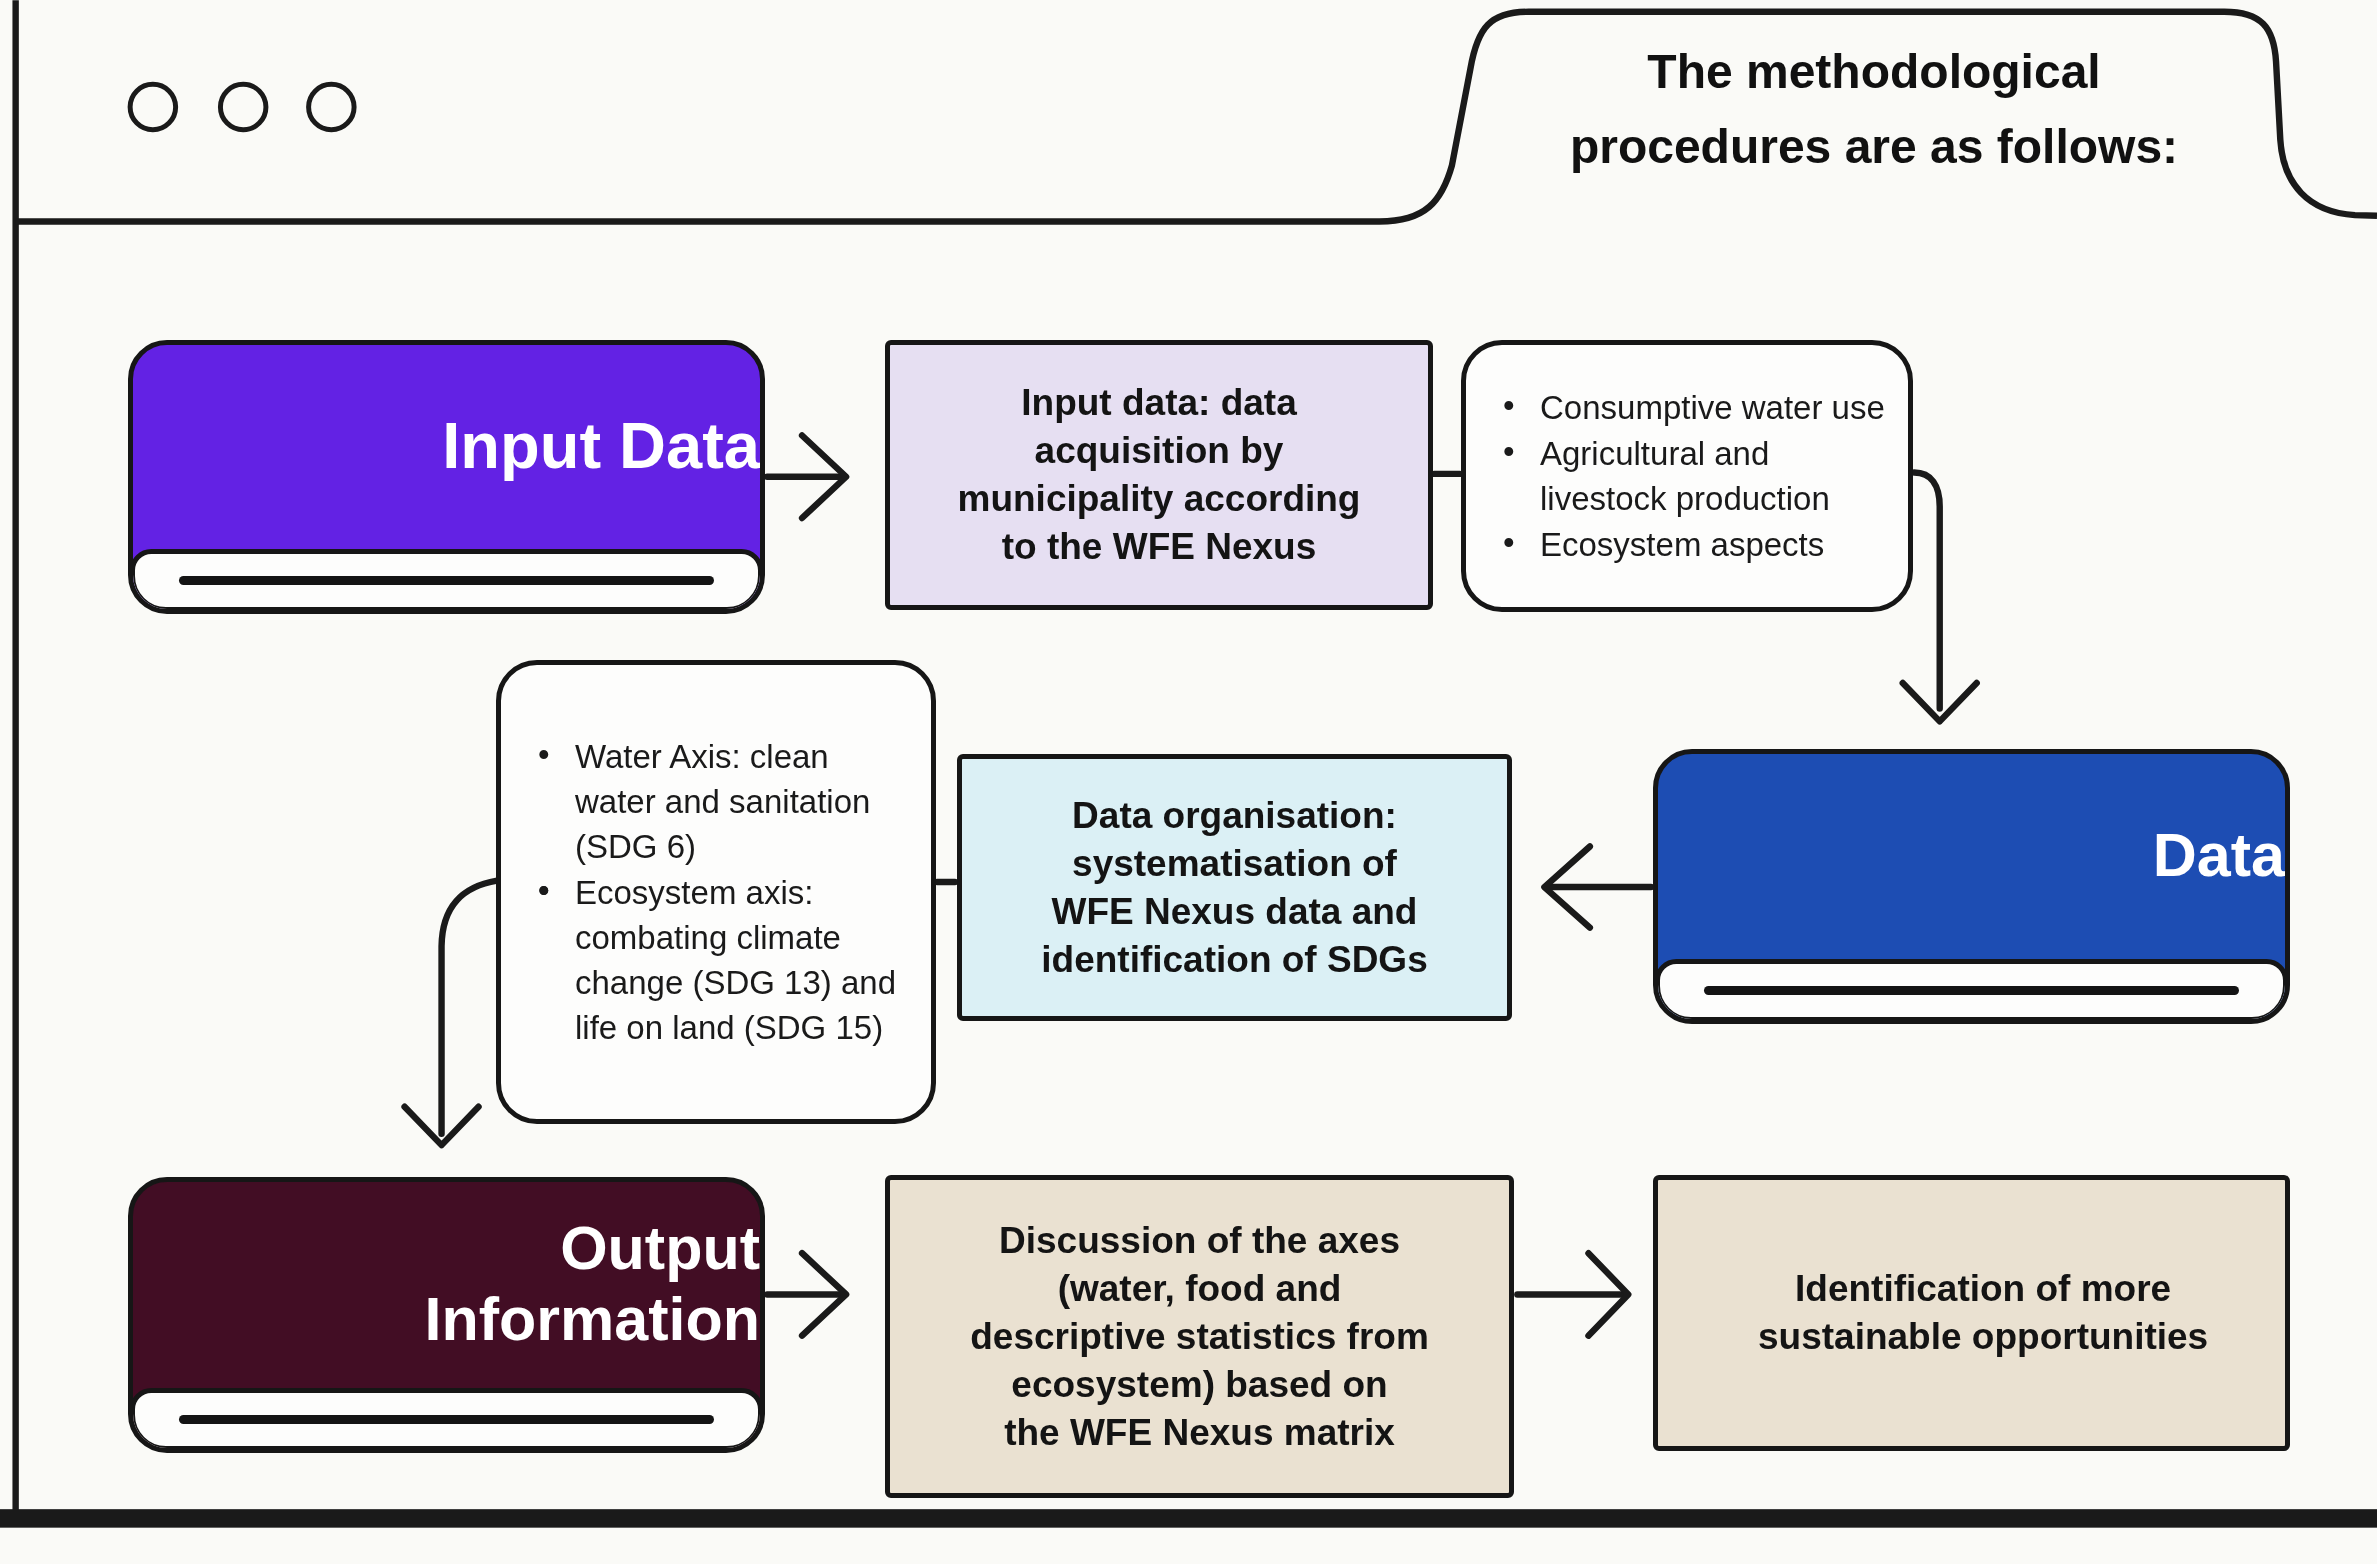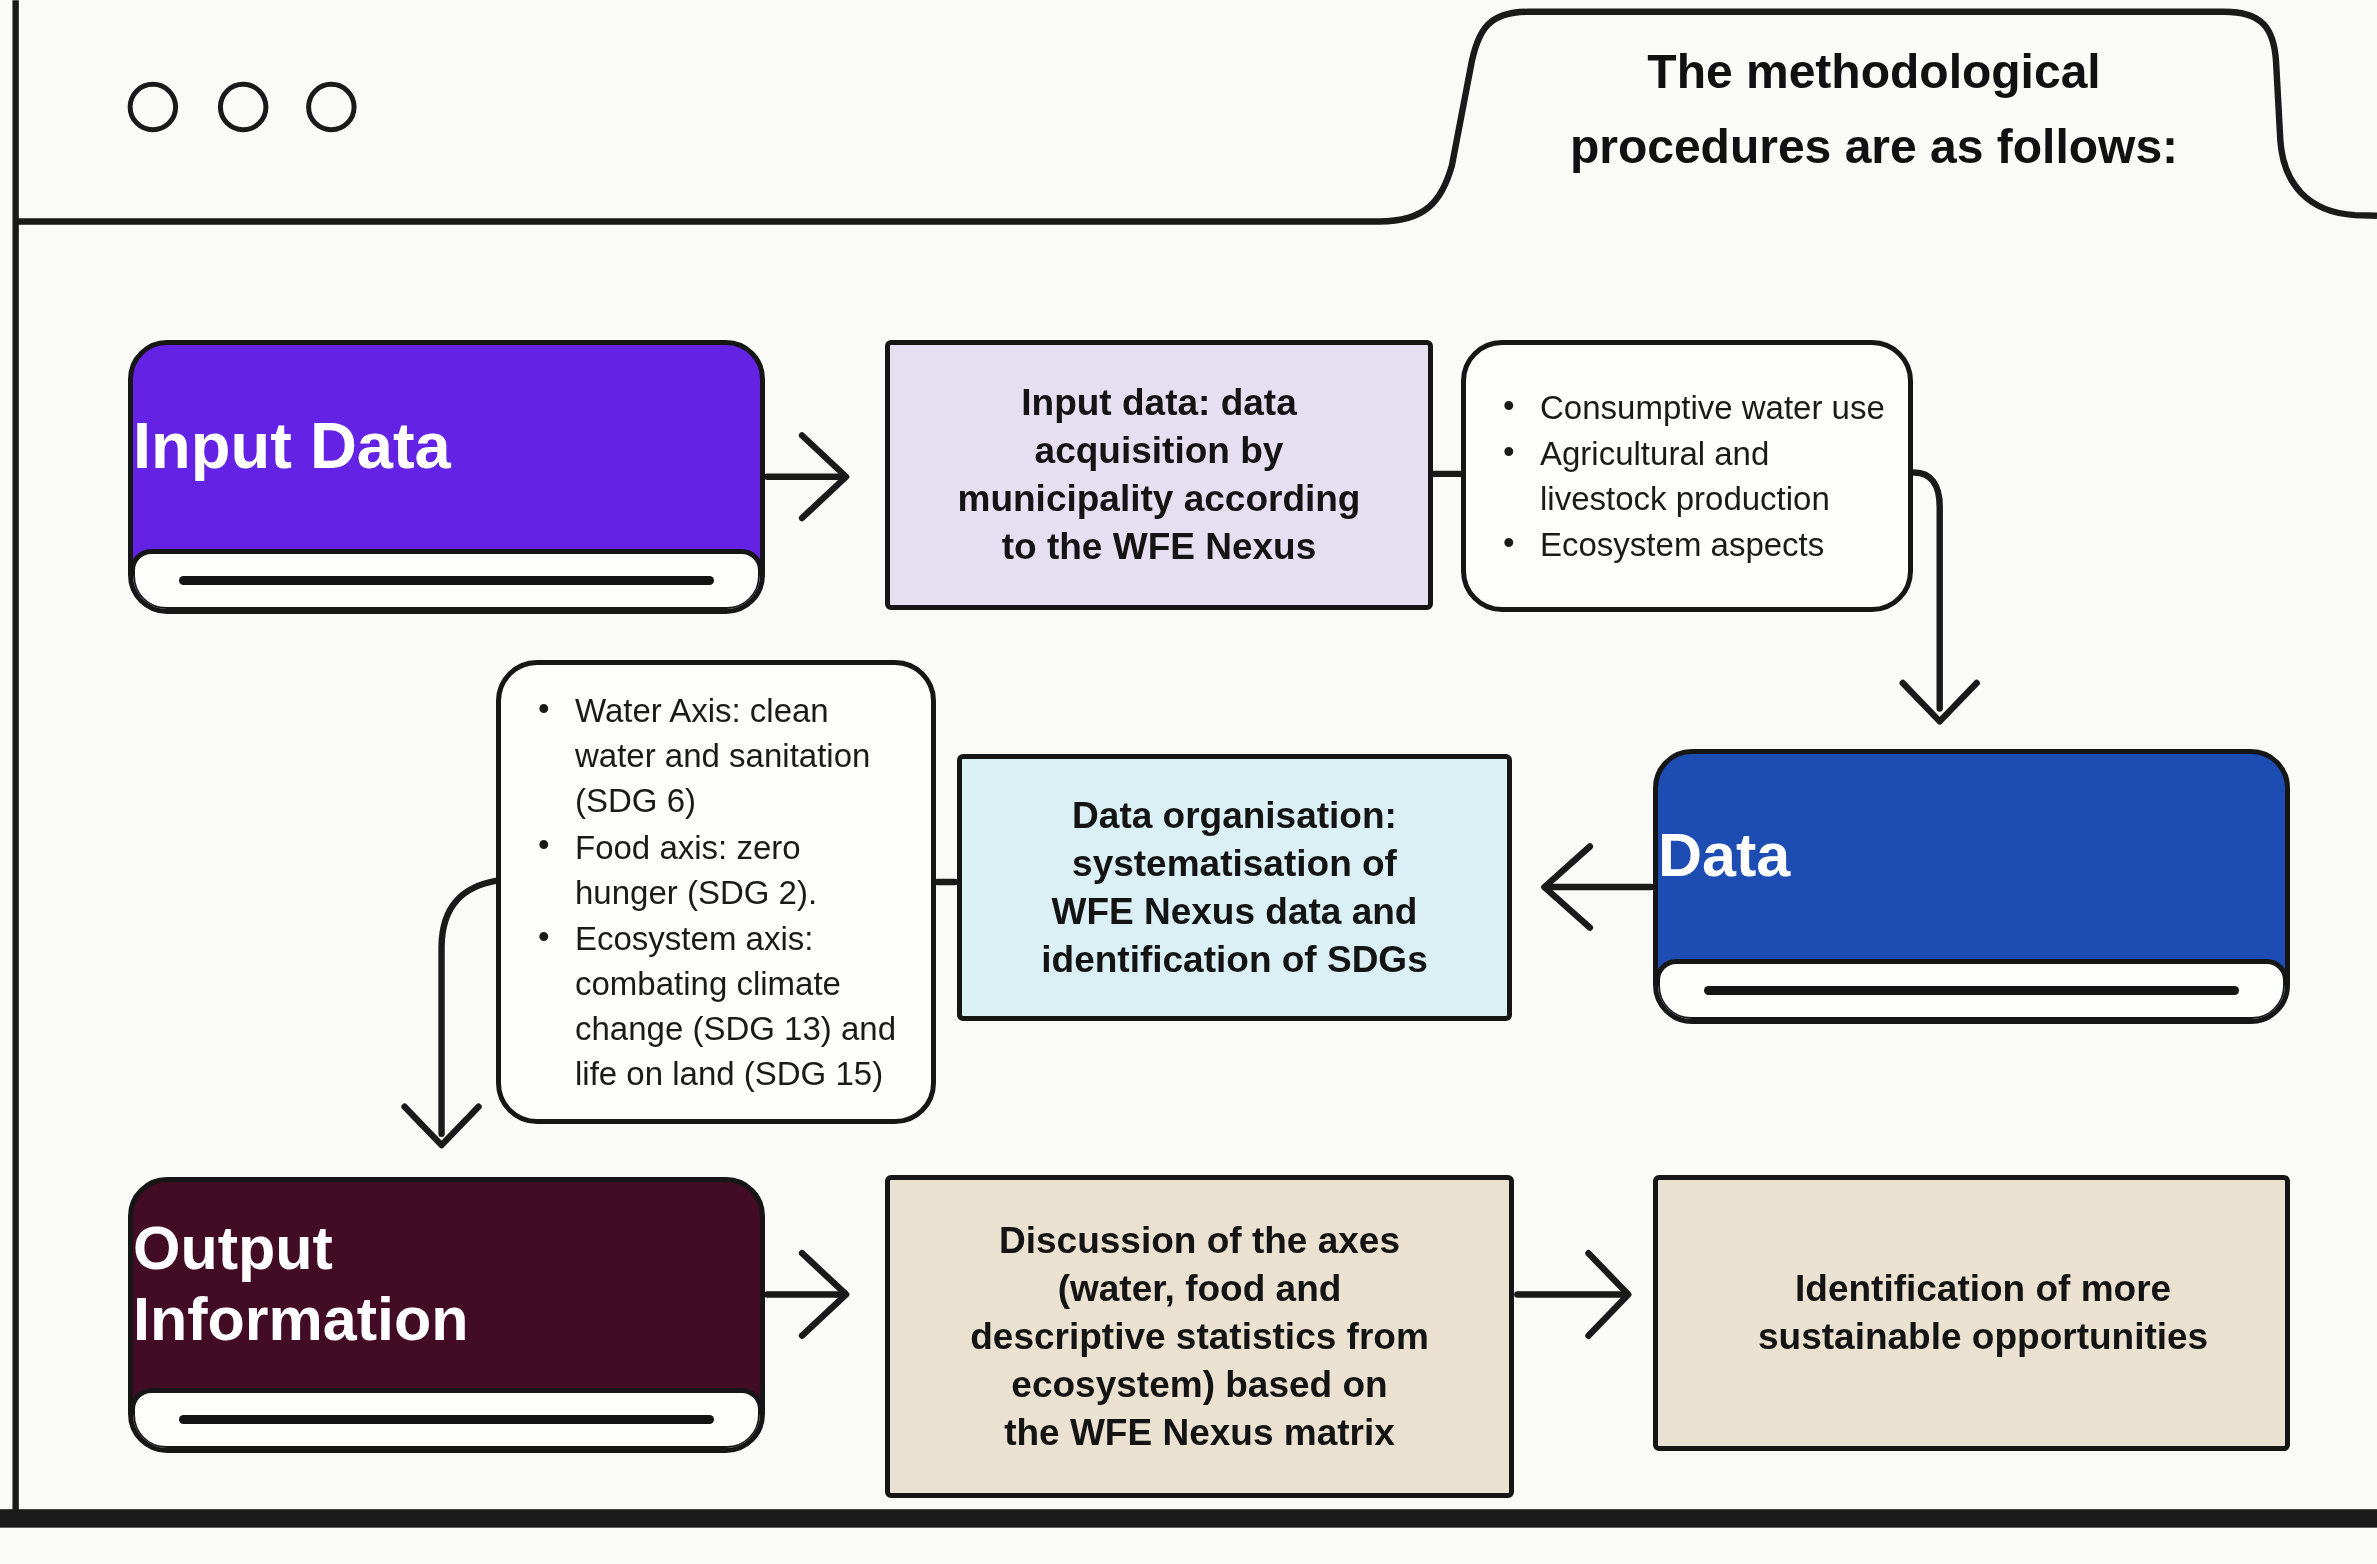--- a/index.html
+++ b/index.html
@@ -19,21 +19,21 @@
     display:flex;flex-direction:column;align-items:center;justify-content:center;
     font-weight:700;font-size:48px;line-height:75px;text-align:center;color:#111;
   }
 
   
   .stage{
     position:absolute;border:5px solid #161616;border-radius:39px;
     display:flex;flex-direction:column;overflow:hidden;
   }
   .stage .body{
-    flex:1;display:flex;flex-direction:column;align-items:flex-start;justify-content:center;
+    flex:1;display:flex;flex-direction:column;align-items:flex-end;justify-content:center;
     text-align:center;color:#FFFFFF;font-weight:700;padding-bottom:2.8px;
   }
   .stage .label-1line{font-size:65px;line-height:71px;}
   .stage .label-2line{font-size:61px;line-height:71px;}
   .stage .band{
     flex:none;height:63px;background:#FDFDFC;border:5px solid #161616;
     border-radius:21.3px 21.3px 36px 36px;margin:0 -2.8px -2.8px -2.8px;
     display:flex;align-items:center;justify-content:center;
   }
   .stage .band .bar{width:86%;height:9.2px;background:#141414;border-radius:5.7px;}
@@ -133,21 +133,21 @@
   <div class="info" style="left: 957px; top: 754px; width: 555px; height: 267px; background: rgb(219, 240, 245);">
     <div>Data organisation:</div>
     <div>systematisation of</div>
     <div>WFE Nexus data and</div>
     <div>identification of SDGs</div>
   </div>
 
   <div class="bullets" style="left: 496px; top: 660px; width: 440px; height: 464px; background: rgb(253, 253, 252);">
     <ul>
       <li><span class="dot">•</span><span>Water Axis: clean water and sanitation (SDG 6)</span></li>
-      <li><span class="dot">•</span><span>Food axis: zero hunger (SDG 2).</span></li>
+      <li><span class="dot">•</span></li>
       <li><span class="dot">•</span><span>Ecosystem axis: combating climate change (SDG 13) and life on land (SDG 15)</span></li>
     </ul>
   </div>
 
   <div class="stage" style="left: 128px; top: 1177px; width: 637px; height: 276px; background: rgb(66, 13, 36);">
     <div class="body">
       <div class="label-2line">Output</div>
       <div class="label-2line">Information</div>
     </div>
     <div class="band">

